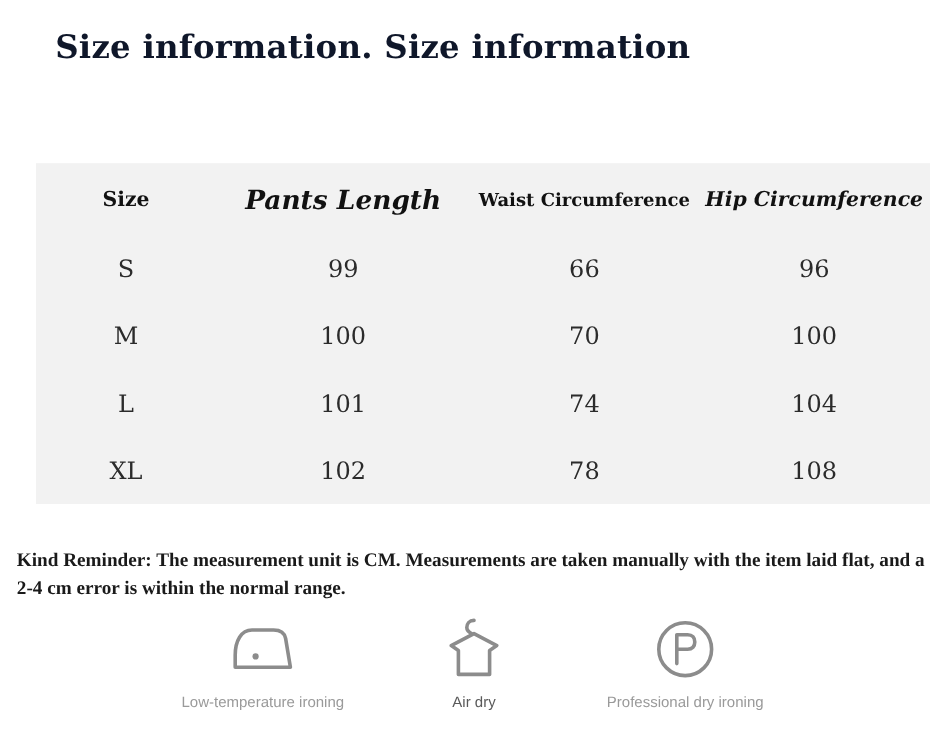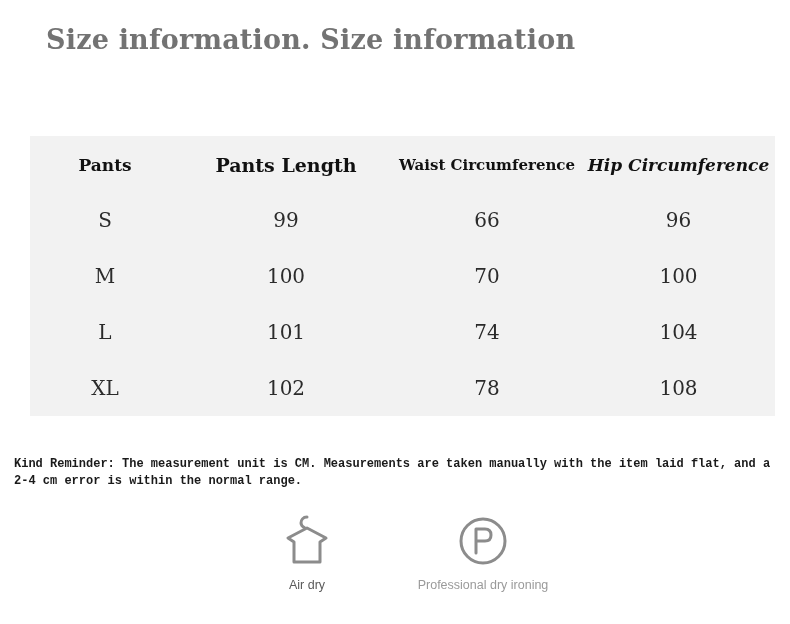--- a/index.html
+++ b/index.html
@@ -21,21 +21,21 @@
     height: 624px;
   }
   .title {
     position: absolute;
     left: 46px;
     top: 24px;
     font-family: "DejaVu Serif", serif;
     font-weight: bold;
     font-size: 27px;
     letter-spacing: 0.2px;
-    color: #737373;
+    color: #0f172a;
     white-space: nowrap;
   }
   .table-wrap {
     position: absolute;
     left: 30px;
     top: 136px;
     width: 745px;
     background: #f2f2f2;
     padding: 0;
   }
@@ -47,42 +47,42 @@
   table.size-table th {
     font-family: "DejaVu Serif", serif;
     font-weight: bold;
     color: #111111;
     padding: 18px 4px 16px 4px;
     text-align: center;
     vertical-align: middle;
     white-space: nowrap;
   }
   table.size-table th.col-size { font-size: 17px; width: 150px; }
-  table.size-table th.col-pants { font-size: 19px; width: 212px; }
+  table.size-table th.col-pants { font-size: 22px; width: 212px; font-style: italic; }
   table.size-table th.col-waist { font-size: 15px; width: 190px; }
   table.size-table th.col-hip { font-size: 17px; width: 193px; font-style: italic; }
 
   table.size-table td {
     font-family: "DejaVu Serif", serif;
     font-weight: normal;
     font-size: 20px;
     color: #2b2b2b;
     text-align: center;
     padding: 14px 4px 14px 4px;
   }
   table.size-table tr.row td { height: 56px; }
 
   .reminder {
     position: absolute;
     left: 14px;
     top: 456px;
     width: 764px;
-    font-family: Liberation Mono, monospace;
+    font-family: Liberation Serif, serif;
     font-weight: bold;
-    font-size: 12px;
+    font-size: 16px;
     line-height: 1.45;
     color: #1a1a1a;
   }
   .care-row {
     position: absolute;
     left: 0;
     top: 510px;
     width: 790px;
     display: flex;
     justify-content: center;
@@ -116,21 +116,21 @@
 <body>
 
 <div class="page">
 
   <div class="title">Size information. Size information</div>
 
   <div class="table-wrap">
     <table class="size-table">
       <thead>
         <tr>
-          <th class="col-size">Pants</th>
+          <th class="col-size">Size</th>
           <th class="col-pants">Pants Length</th>
           <th class="col-waist">Waist Circumference</th>
           <th class="col-hip">Hip Circumference</th>
         </tr>
       </thead>
       <tbody>
         <tr class="row">
           <td>S</td>
           <td>99</td>
           <td>66</td>
@@ -155,20 +155,29 @@
           <td>108</td>
         </tr>
       </tbody>
     </table>
   </div>
 
   <div class="reminder">Kind Reminder: The measurement unit is CM. Measurements are taken manually with the item laid flat, and a 2-4 cm error is within the normal range.</div>
 
   <div class="care-row">
 
+    <div class="care-item">
+      <div class="care-icon">
+        <svg width="58" height="50" viewBox="0 0 58 50">
+          <path d="M6 40 L52 40 L48 16 C47 11 43 9 38 9 L20 9 C11 9 6 18 6 30 Z" fill="none" stroke="#8c8c8c" stroke-width="3" stroke-linejoin="round"></path>
+          <circle cx="23" cy="31" r="2.6" fill="#8c8c8c"></circle>
+        </svg>
+      </div>
+      <div class="care-label">Low-temperature ironing</div>
+    </div>
 
     <div class="care-item">
       <div class="care-icon">
         <svg width="58" height="54" viewBox="0 0 58 54">
           <path d="M29 3 C25 3 23 6 23 9 C23 12 25 13 27 14" fill="none" stroke="#8c8c8c" stroke-width="3" stroke-linecap="round"></path>
           <path d="M29 14 L10 24 L16 28 L16 48 L42 48 L42 28 L48 24 Z" fill="none" stroke="#8c8c8c" stroke-width="3" stroke-linejoin="round"></path>
         </svg>
       </div>
       <div class="care-label dark">Air dry</div>
     </div>

